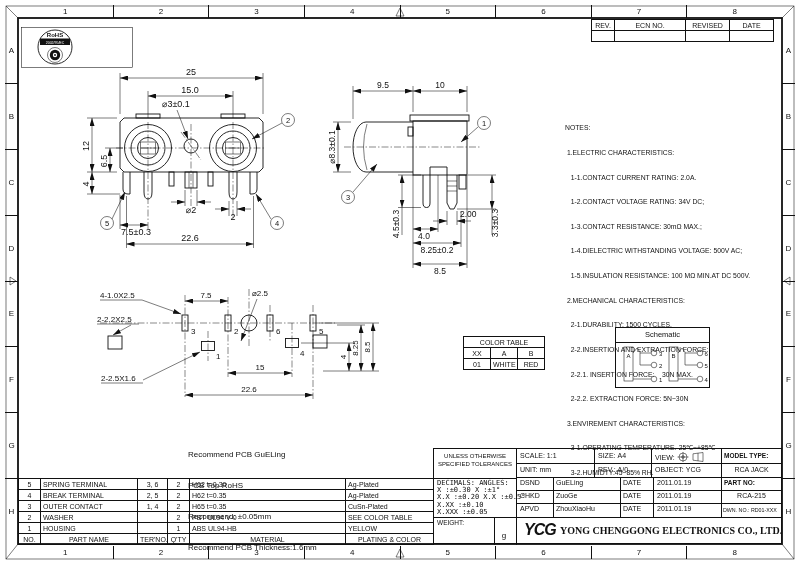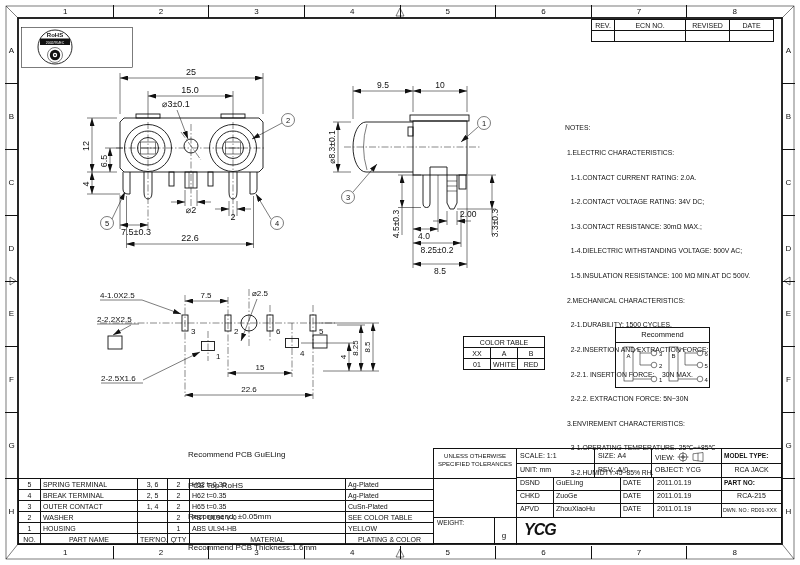--- a/index.html
+++ b/index.html
@@ -386,21 +386,21 @@
     </tr>
     <tr>
       <td>01</td>
       <td>WHITE</td>
       <td>RED</td>
     </tr>
   </tbody>
     </table>
 
   <div class="schem">
-    <div class="st">Recommend</div>
+    <div class="st">Schematic</div>
     <svg width="93" height="45" viewBox="0 0 93 45">
       <g class="d" font-size="6">
         <rect x="8" y="4" width="9" height="34"></rect>
         <text x="12.5" y="15" text-anchor="middle" stroke="none">A</text>
         <polyline points="17,10 21,5 24,9"></polyline>
         <line x1="24" y1="9" x2="24" y2="22"></line>
         <line x1="24" y1="10" x2="35" y2="10"></line>
           <circle cx="38" cy="10" r="2.8"></circle>
         <line x1="24" y1="22" x2="35" y2="22"></line>
           <circle cx="38" cy="22" r="2.8"></circle>
@@ -498,20 +498,27 @@
     <div class="vl" style="left:60px;top:68px;width:1px;height:28px"></div>
     <div class="hl" style="left:0;top:29px;width:82px;height:1px"></div>
     <div class="hl" style="left:0;top:68px;width:347px;height:1px"></div>
     <div class="hl" style="left:82px;top:14px;width:265px;height:1px"></div>
     <div class="hl" style="left:82px;top:28px;width:265px;height:1px"></div>
     <div class="hl" style="left:82px;top:41px;width:265px;height:1px"></div>
     <div class="hl" style="left:82px;top:54px;width:265px;height:1px"></div>
 
     <div class="txt" style="left:2px;top:4px;width:78px;text-align:center;font-size:6px">UNLESS OTHERWISE</div>
     <div class="txt" style="left:2px;top:12px;width:78px;text-align:center;font-size:6px">SPECIFIED TOLERANCES</div>
+    <div class="txt tol" style="left:3px;top:31px">
+      <div>DECIMALS:    ANGLES:</div>
+      <div>X    :±0.30  X   :±1°</div>
+      <div>X.X  :±0.20  X.X :±0.5°</div>
+      <div>X.XX  :±0.10</div>
+      <div>X.XXX :±0.05</div>
+    </div>
     <div class="txt" style="left:3px;top:70px;font-size:6.5px">WEIGHT:</div>
     <div class="txt" style="left:60px;top:82px;width:20px;text-align:center;font-size:8px">g</div>
 
     <div class="txt" style="left:86px;top:3px"><span>SCALE:</span>&nbsp;<span>1:1</span></div>
     <div class="txt" style="left:164px;top:3px"><span>SIZE:</span>&nbsp;<span>A4</span></div>
     <div class="txt" style="left:221px;top:3px"><span>VIEW:</span>
       <svg width="28" height="10" viewBox="0 0 28 10" style="vertical-align:-2px">
         <circle cx="6" cy="5" r="4" class="d"></circle>
           <circle cx="6" cy="5" r="1.3" class="d"></circle>
         <line x1="0.5" y1="5" x2="11.5" y2="5" class="d"></line>
@@ -537,15 +544,16 @@
     <div class="txt" style="left:189px;top:56px">DATE</div>
     <div class="txt" style="left:223px;top:56px">2011.01.19</div>
 
     <div class="txt lbl" style="left:290px;top:3px;font-size:6.5px">MODEL TYPE:</div>
     <div class="txt" style="left:288px;top:17px;width:59px;text-align:center">RCA JACK</div>
     <div class="txt lbl" style="left:290px;top:30px;font-size:6.5px">PART NO:</div>
     <div class="txt" style="left:288px;top:43px;width:59px;text-align:center">RCA-215</div>
     <div class="txt" style="left:289px;top:58px;font-size:5.3px">DWN. NO.: RD01-XXX</div>
 
     <div class="txt" style="left:90px;top:72px;font-size:16px;font-weight:900;font-style:italic;letter-spacing:-1px">YCG</div>
+    <div class="txt" style="left:126px;top:76px;width:220px;text-align:center;font-family:'Liberation Serif',serif;font-weight:bold;font-size:10px">YONG CHENGGONG ELECTRONICS CO., LTD.</div>
   </div>
 
 </div>
 
 </body></html>

